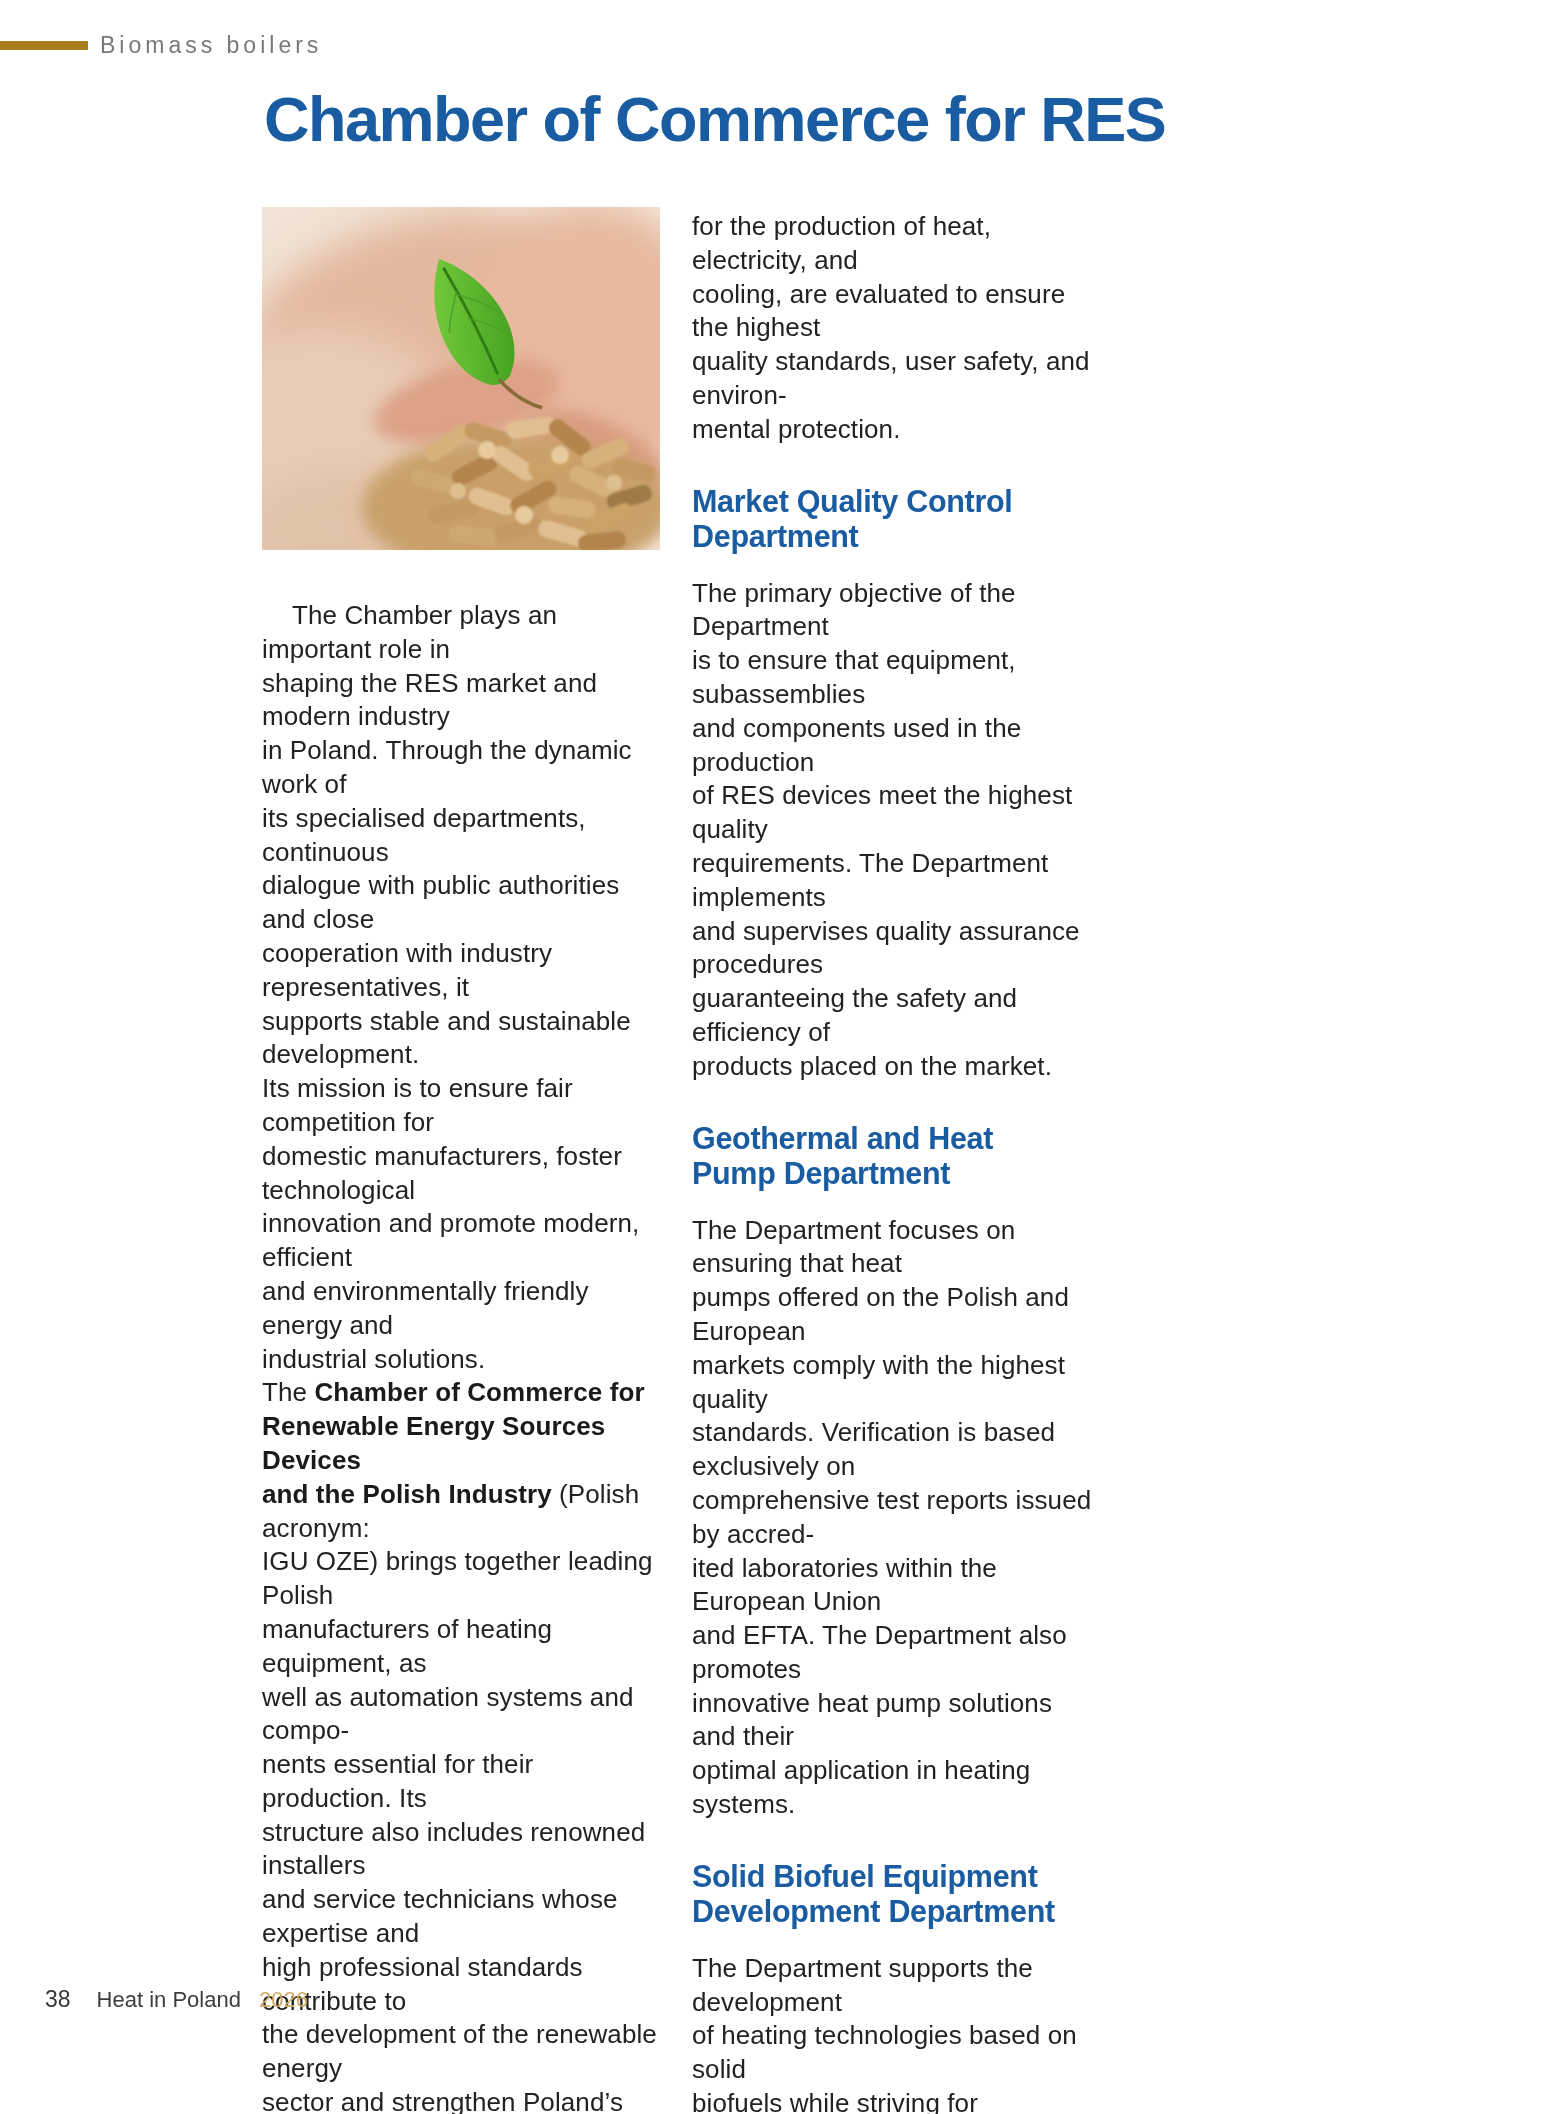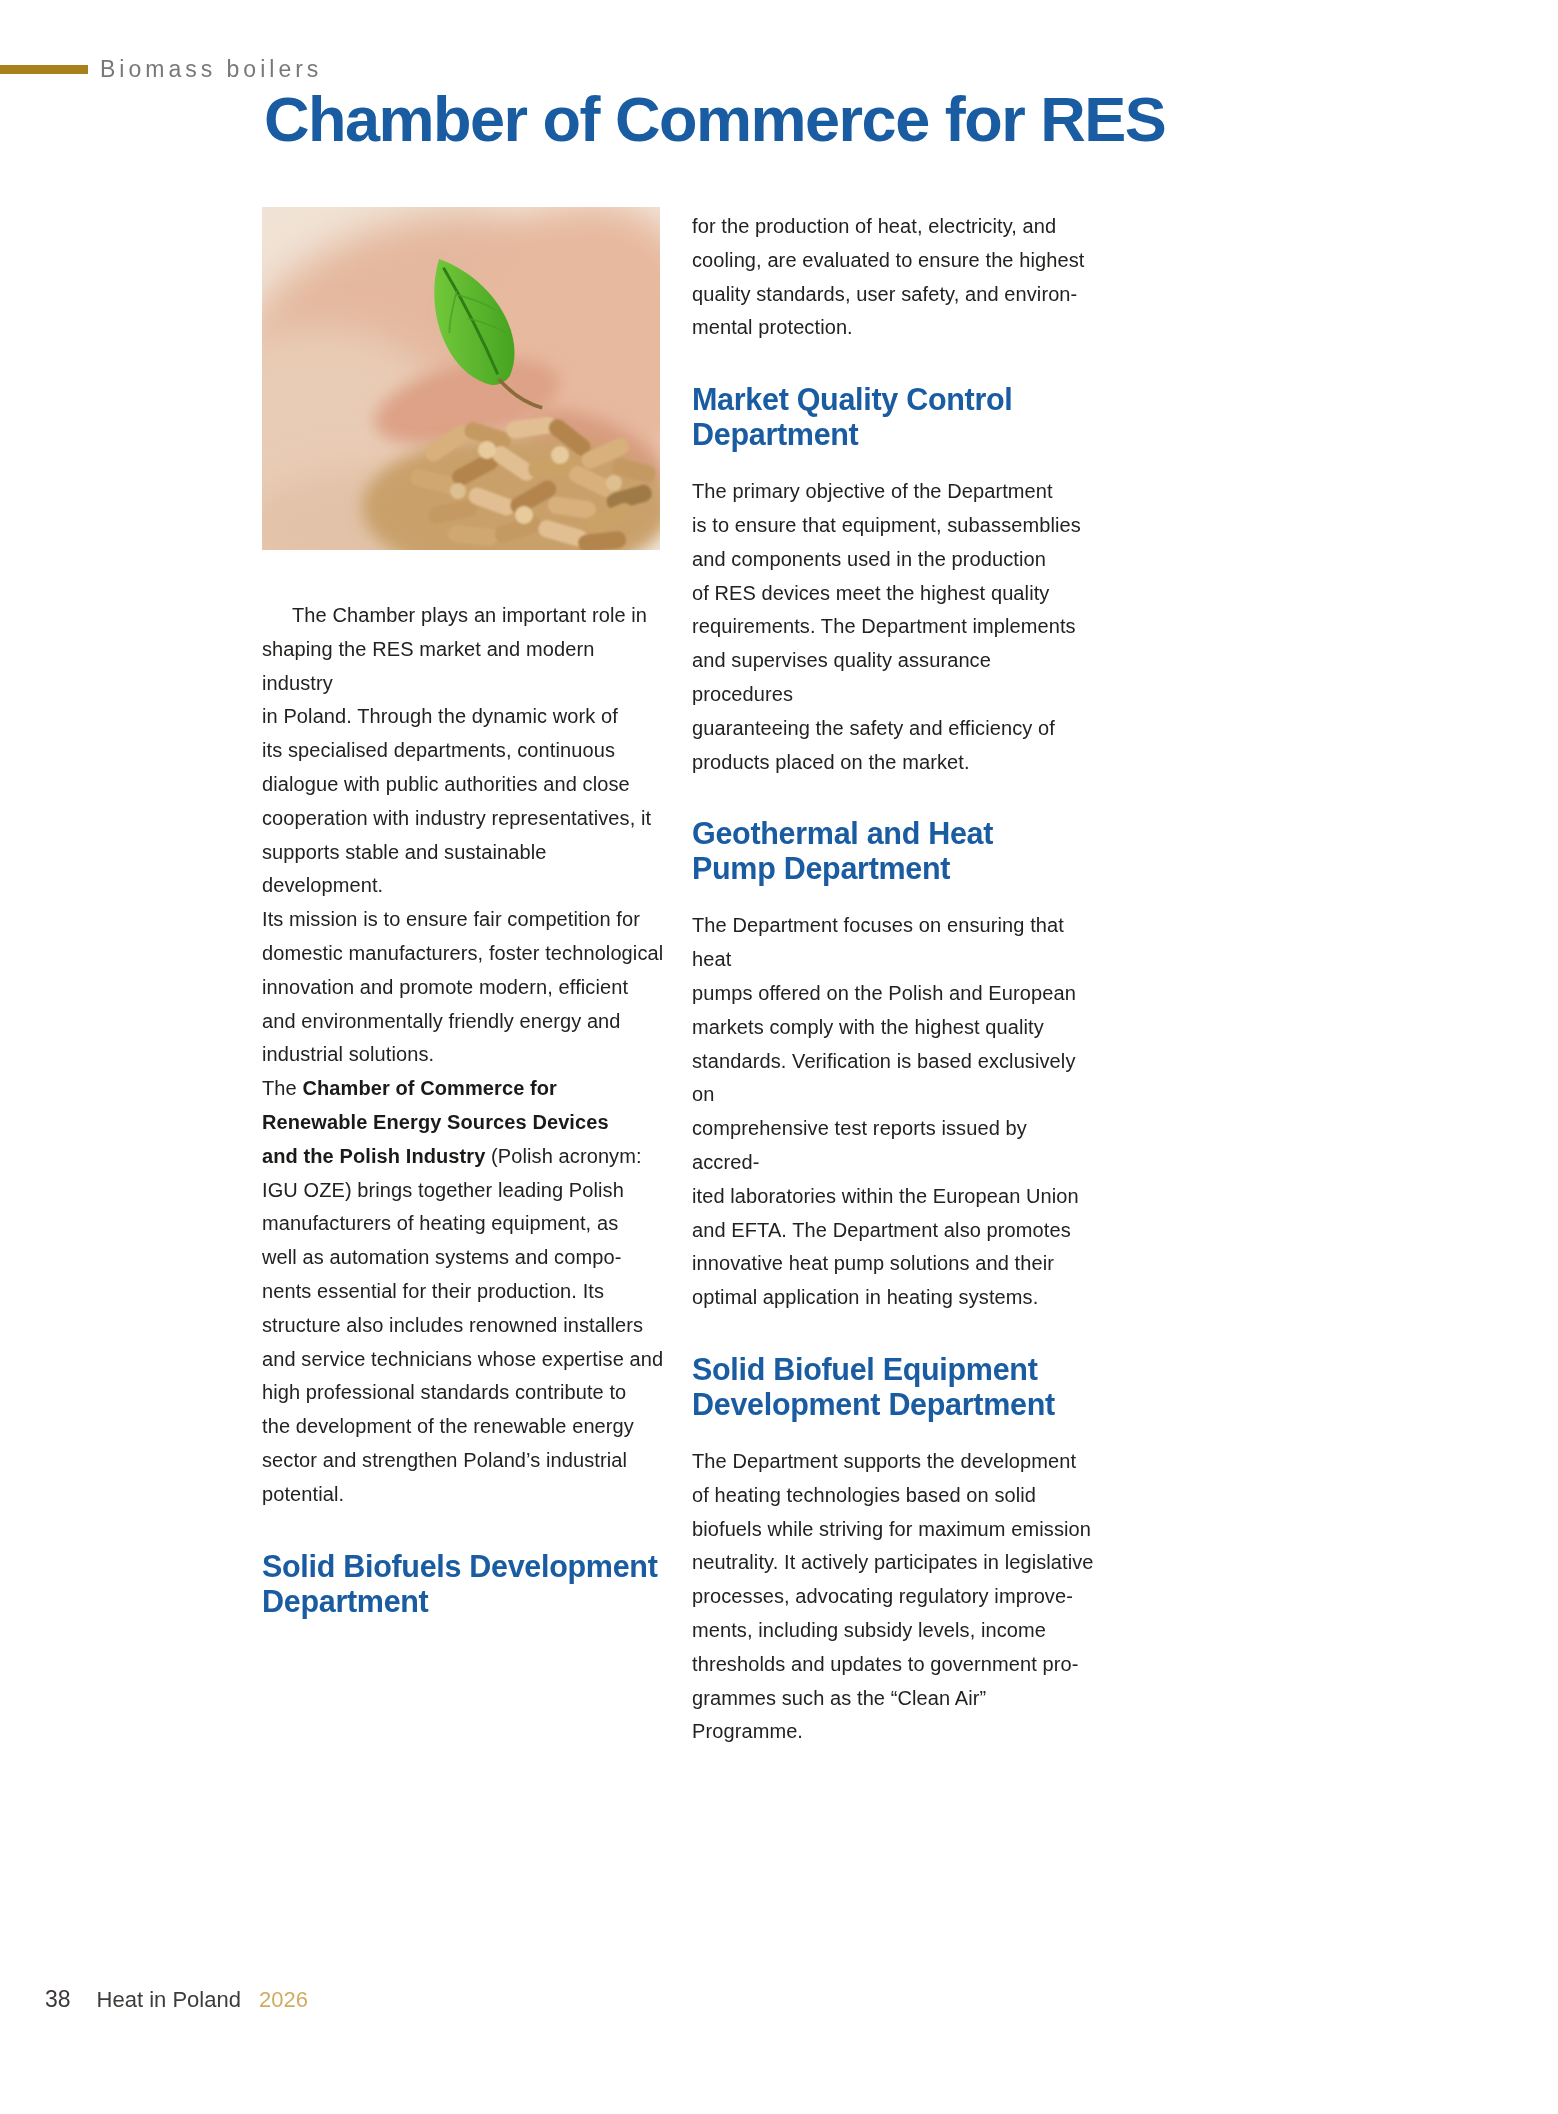--- a/index.html
+++ b/index.html
@@ -2,40 +2,40 @@
 <html><head>
 <meta charset="utf-8">
 <style>
   html,body{margin:0;padding:0;background:#e8e8e8;}
   .page{
     position:relative; width:1558px; height:2114px; margin:0 auto;
     background:#ffffff; overflow:hidden;
     font-family:"Liberation Sans", sans-serif; color:#242220;
   }
   
-  .kicker{position:absolute; left:0; top:56px; display:flex; align-items:center;}
+  .kicker{position:absolute; left:0; top:32px; display:flex; align-items:center;}
   .kicker-bar{width:88px; height:9px; background:#a9811c; margin-right:12px;}
   .kicker-label{
     font-size:23px; letter-spacing:4px; color:#787878; font-weight:400;
   }
   
   .page-title{
     position:absolute; left:264px; top:86px; width:1100px;
     font-size:63px; line-height:66px; font-weight:700; letter-spacing:-1.5px;
     color:#1a5ca1; margin:0;
   }
   
   .columns{
     position:absolute; left:262px; top:207px; width:832px;
     display:flex; gap:28px; align-items:flex-start;
   }
   .col{width:402px; min-width:402px;}
   .photo-frame{width:398px; height:343px; overflow:hidden; display:block;}
   .body-para{
-    font-size:20px; line-height:33.8px; margin:0; white-space:pre-line;
+    font-size:26px; line-height:33.8px; margin:0; white-space:pre-line;
     letter-spacing:0.1px; color:#242220;
   }
   .body-para.indent{text-indent:30px;}
   .bold{font-weight:700; color:#1c1a18;}
   .sec-heading{
     color:#1a5ca1; font-size:30.5px; line-height:35px; font-weight:700;
     letter-spacing:-0.3px; margin:37px 0 23px 0; white-space:pre-line;
   }
   #left-col .photo-frame{margin-bottom:49px;}
   #right-col .body-para:first-child{margin-top:3px;}

